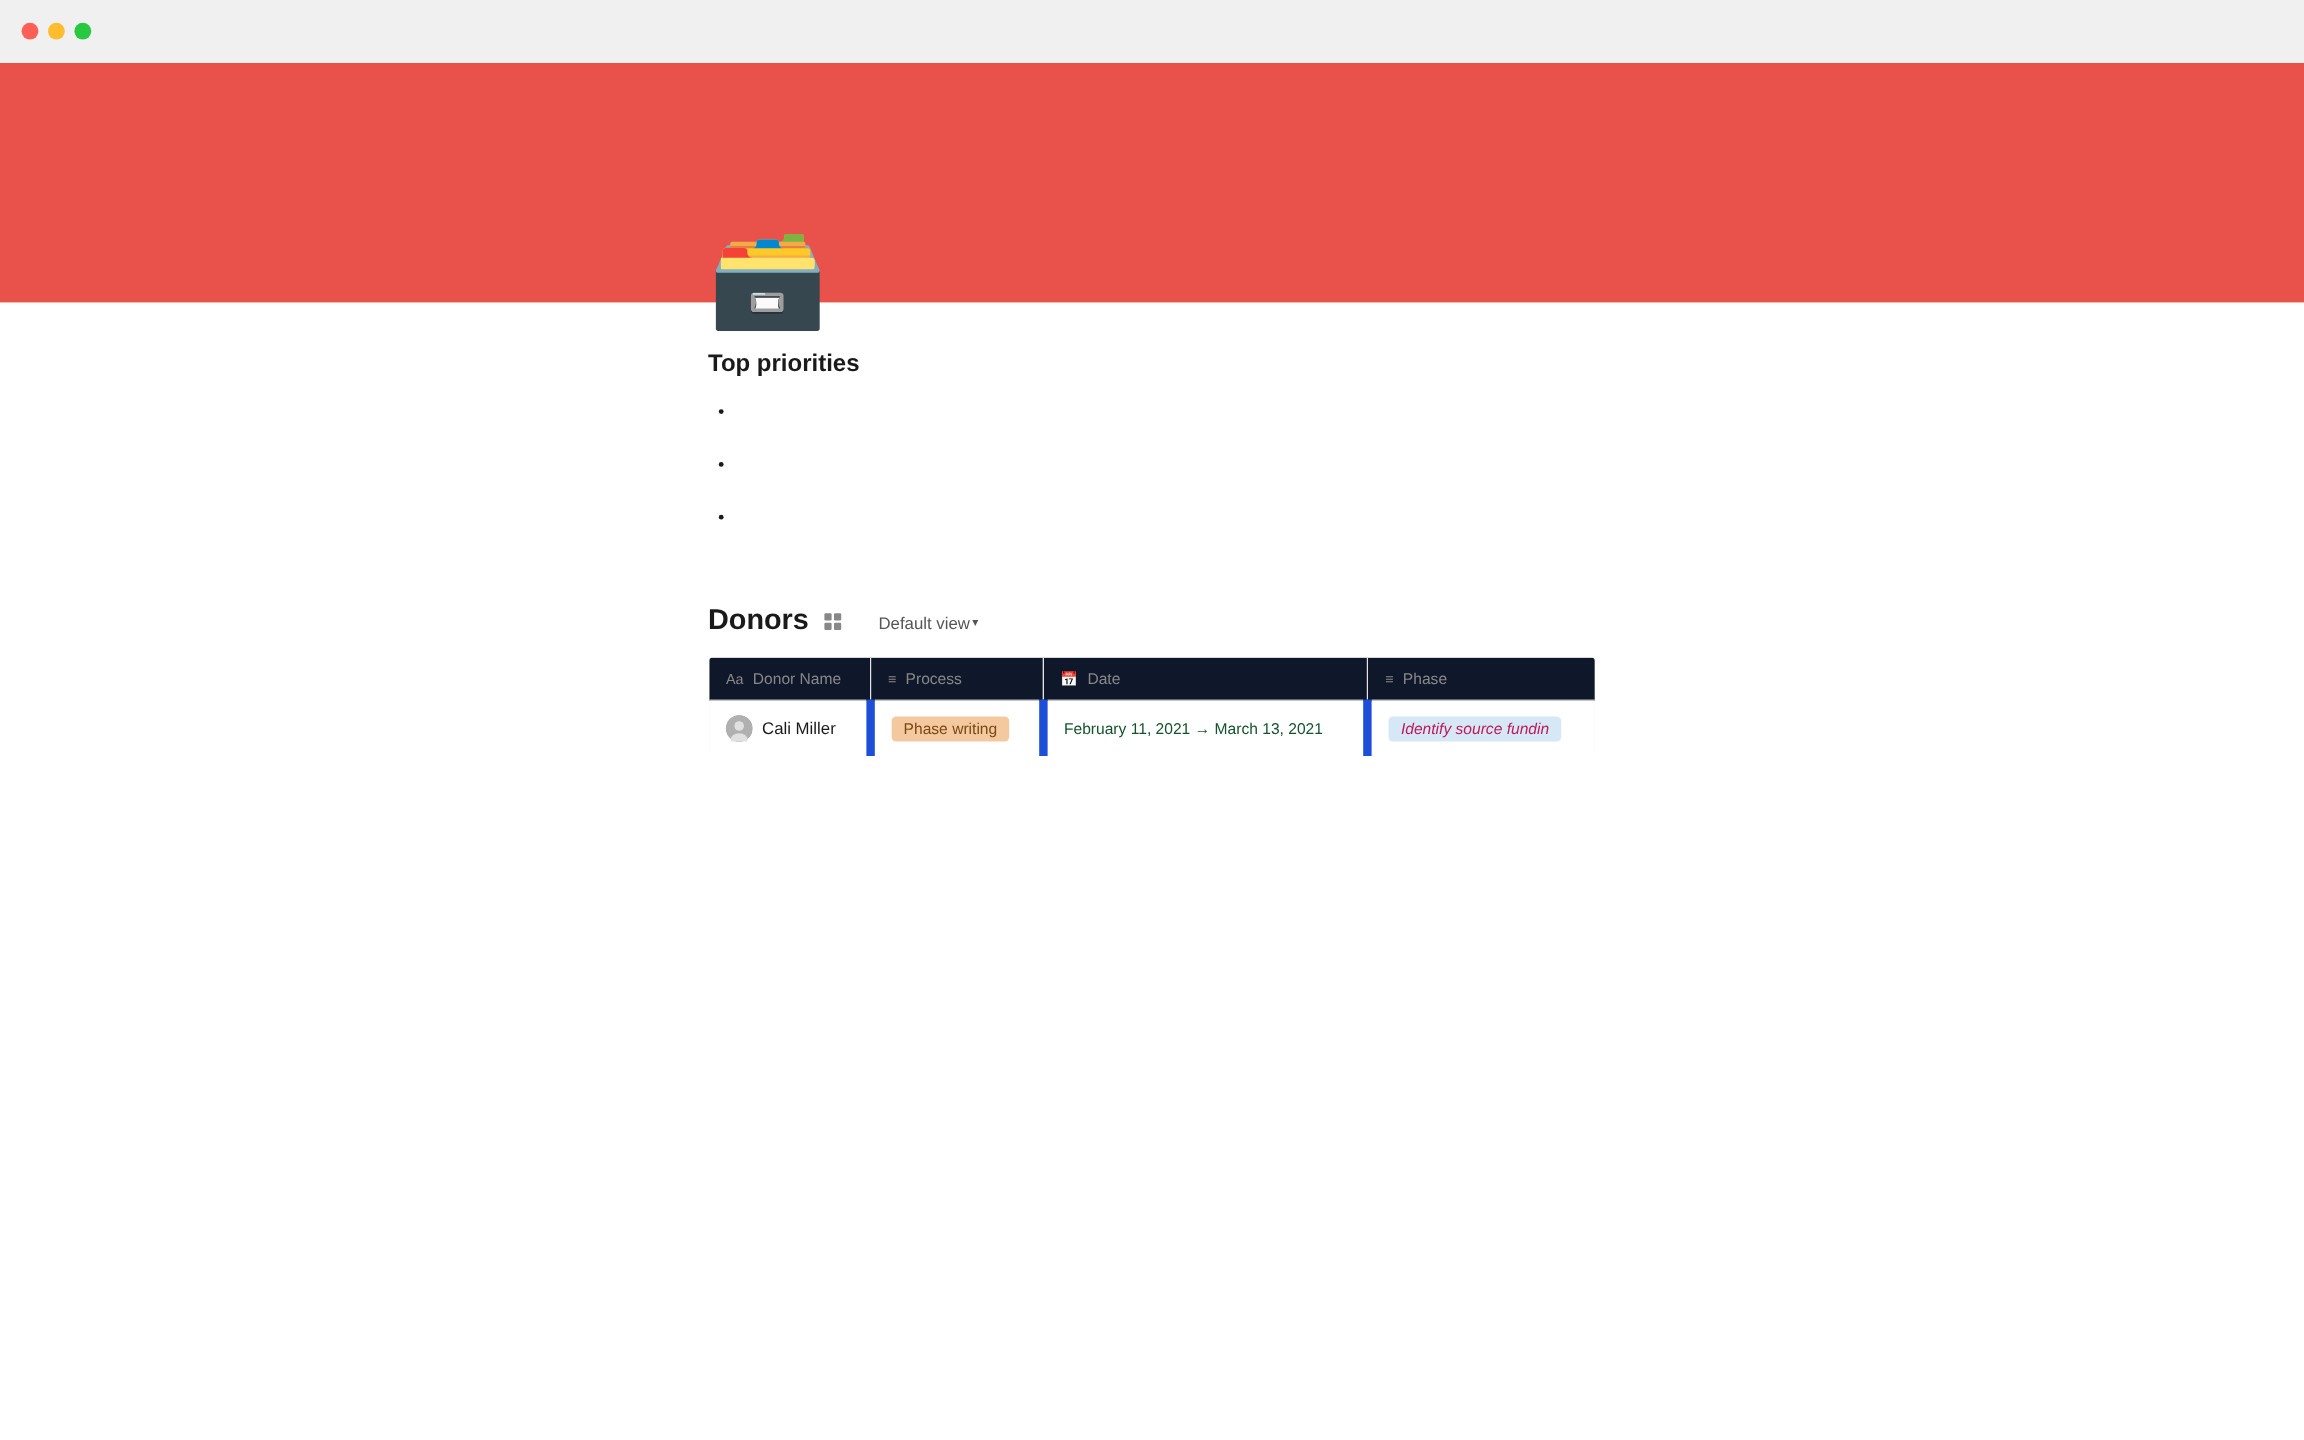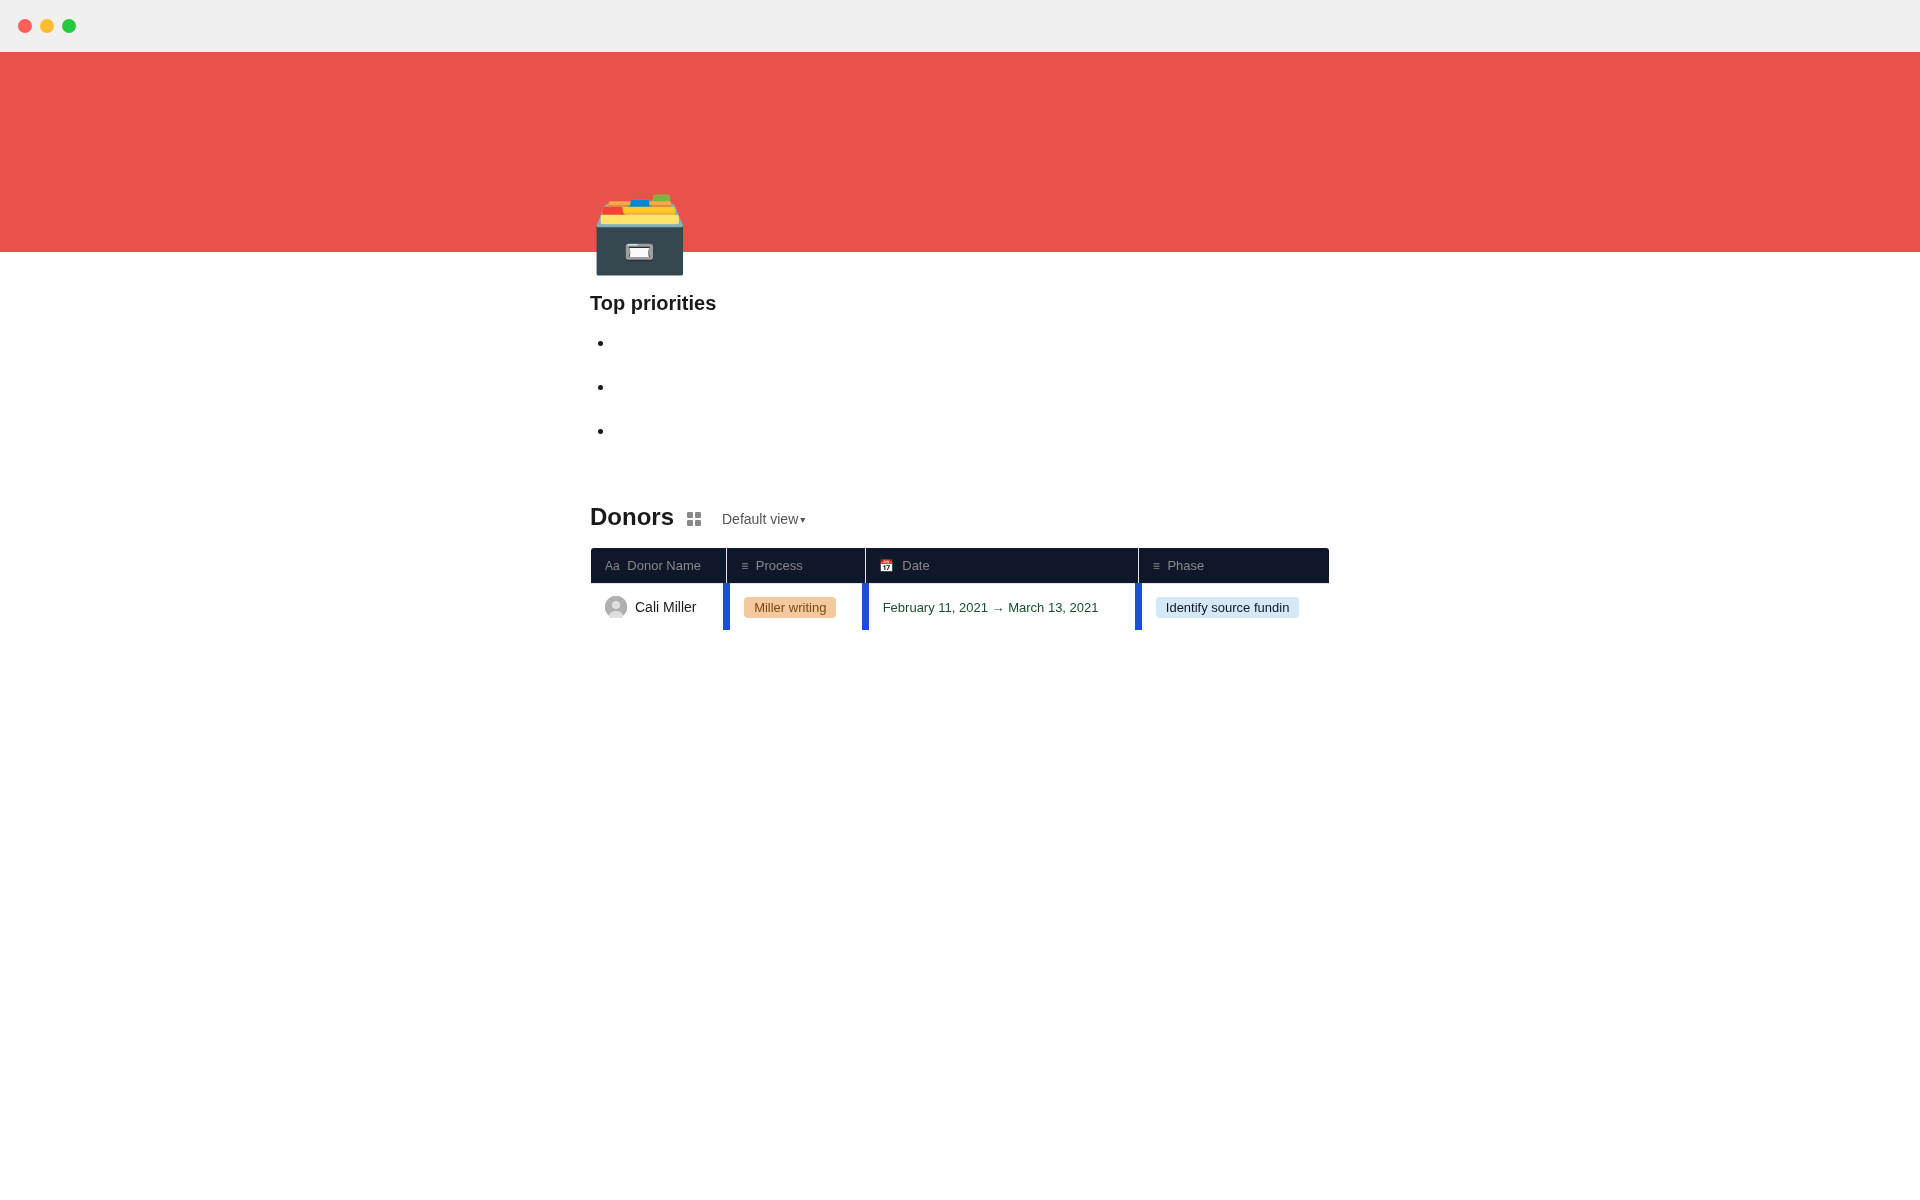--- a/index.html
+++ b/index.html
@@ -121,20 +121,21 @@
       display: flex;
       align-items: center;
       gap: 2px;
       font-size: 14px;
       color: #555;
       background: none;
       border: none;
       cursor: pointer;
       padding: 4px 8px;
       border-radius: 4px;
+      margin-left: 10px;
     }
 
     
     .donors-table {
       width: 100%;
       border-collapse: collapse;
       border: 1px solid #e5e5e5;
       border-radius: 4px;
       overflow: hidden;
       font-size: 14px;
@@ -206,25 +207,26 @@
       padding: 3px 10px;
       border-radius: 4px;
       font-size: 13px;
       font-weight: 500;
     }
 
     
     .phase-tag {
       display: inline-block;
       background: #d6e8f5;
-      color: #0f172a;
+      color: #be185d;
       padding: 3px 10px;
       border-radius: 4px;
       font-size: 13px;
       font-weight: 500;
+      font-style: italic;
     }
 
     .date-text {
       color: #14532d;
       font-size: 13px;
     }
 
     .chevron-icon {
       display: inline-block;
       font-size: 10px;
@@ -303,21 +305,21 @@
                 <svg width="22" height="22" viewBox="0 0 22 22" xmlns="http://www.w3.org/2000/svg">
                   <circle cx="11" cy="11" r="11" fill="#b0b0b0"></circle>
                   <circle cx="11" cy="9" r="4" fill="#e0e0e0"></circle>
                   <ellipse cx="11" cy="20" rx="7" ry="5" fill="#e0e0e0"></ellipse>
                 </svg>
               </div>
               <span>Cali Miller</span>
             </div>
           </td>
           <td>
-            <span class="process-tag">Miller writing</span>
+            <span class="process-tag">Phase writing</span>
           </td>
           <td>
             <span class="date-text">February 11, 2021 → March 13, 2021</span>
           </td>
           <td>
             <span class="phase-tag">Identify source fundin</span>
           </td>
         </tr>
       </tbody>
     </table>

